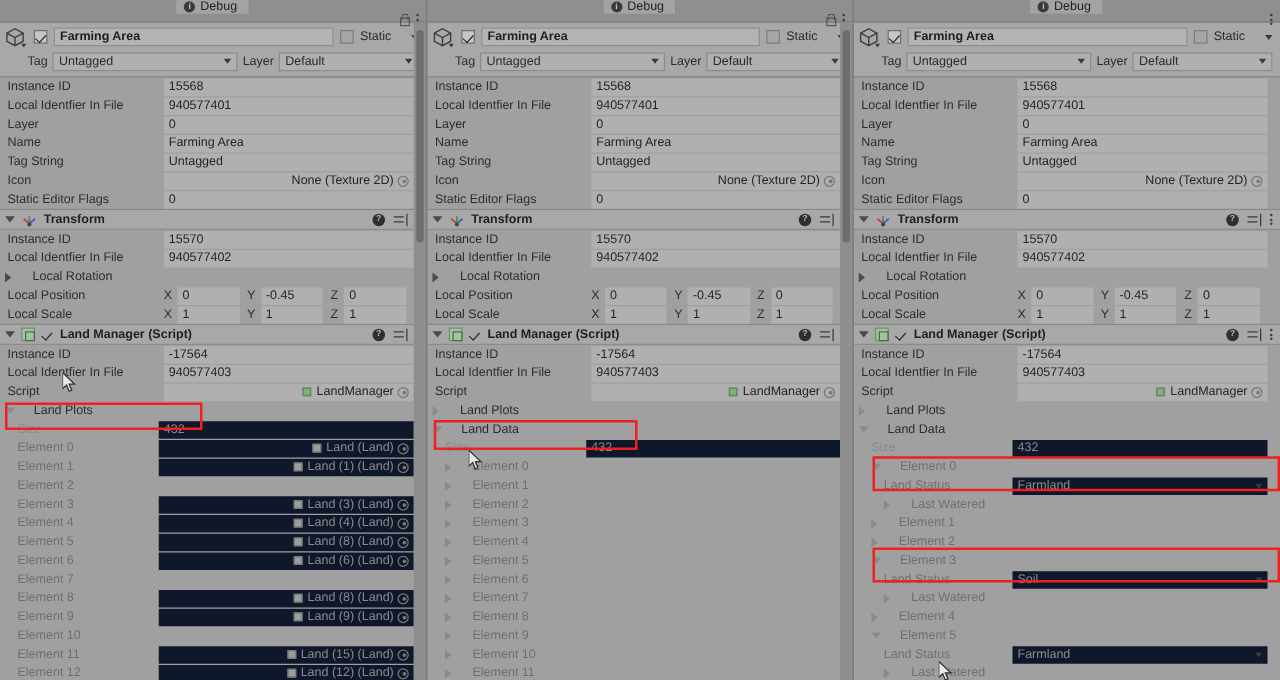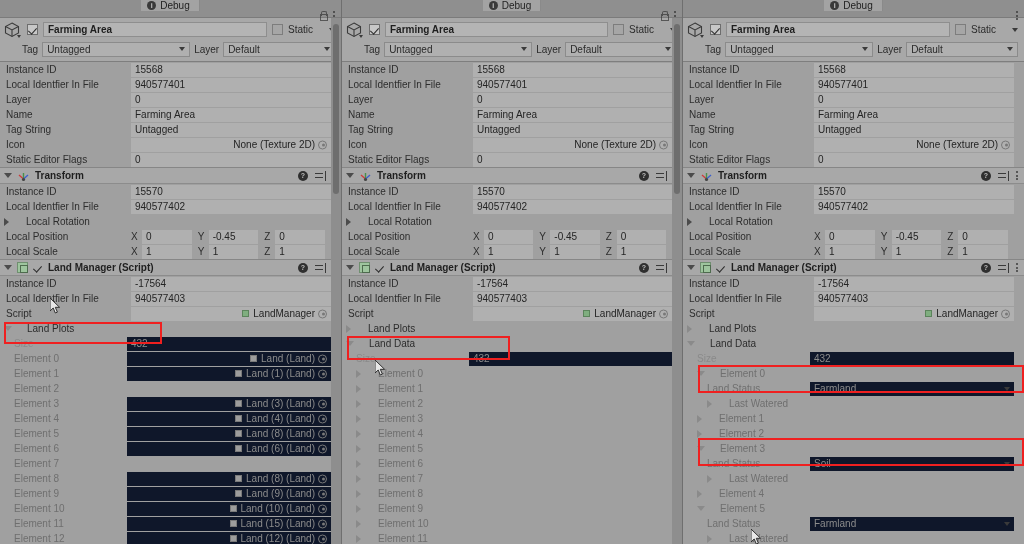--- a/index.html
+++ b/index.html
@@ -410,25 +410,20 @@
       <div class="row indent2">
         <span class="lbl" style="flex:0 0 113px;color:#6f6f6f;">Element 9</span>
         <span class="field obj dim">
             <span class="obj-sq grey"></span>
             <span>Land (9) (Land)</span>
             <span class="pick"></span>
           </span>
       </div>
       <div class="row indent2">
         <span class="lbl" style="flex:0 0 113px;color:#6f6f6f;">Element 10</span>
-        <span class="field obj dim">
-            <span class="obj-sq grey"></span>
-            <span>Land (10) (Land)</span>
-            <span class="pick"></span>
-          </span>
       </div>
       <div class="row indent2">
         <span class="lbl" style="flex:0 0 113px;color:#6f6f6f;">Element 11</span>
         <span class="field obj dim">
             <span class="obj-sq grey"></span>
             <span>Land (15) (Land)</span>
             <span class="pick"></span>
           </span>
       </div>
       <div class="row indent2">

